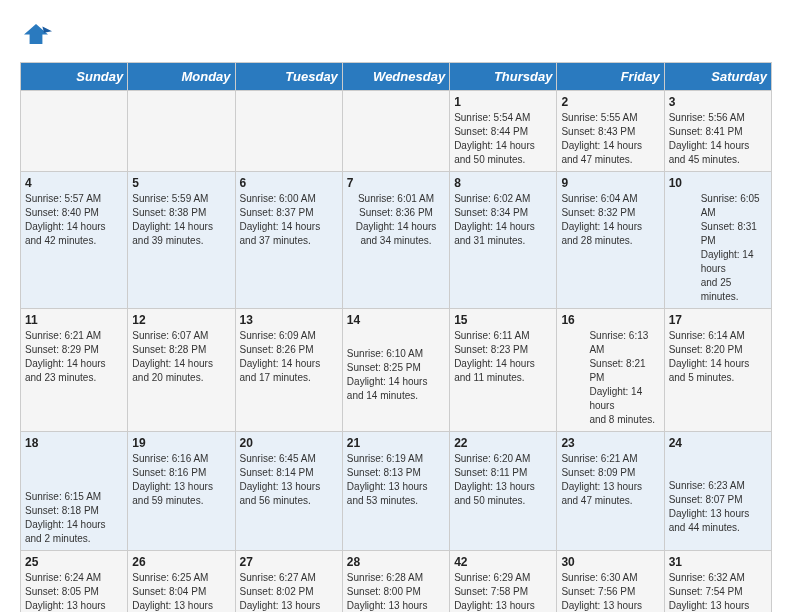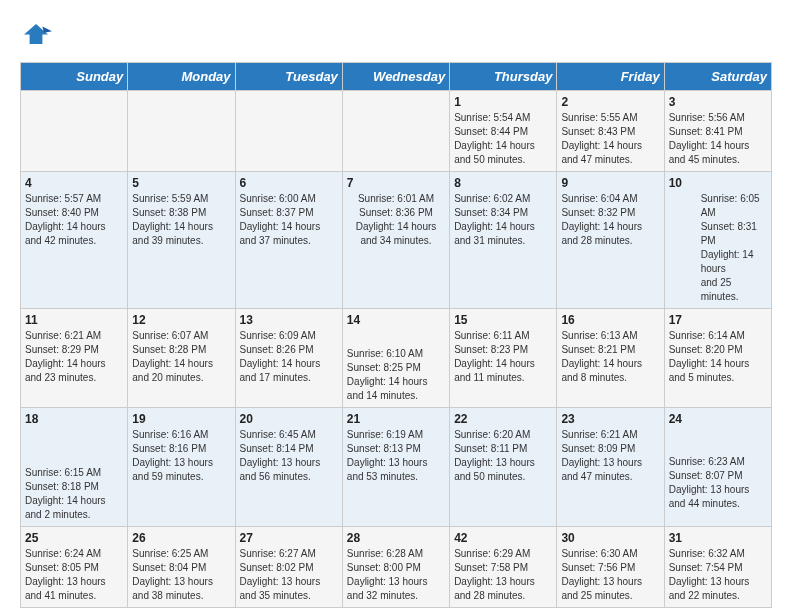--- a/index.html
+++ b/index.html
@@ -236,21 +236,21 @@
           </td>
           <td>
             <div class="day-num">15</div>
             <div class="day-info" style="white-space: pre-line;">Sunrise: 6:11 AM
 Sunset: 8:23 PM
 Daylight: 14 hours
 and 11 minutes.</div>
           </td>
           <td>
             <div class="day-num">16</div>
-            <div class="day-info" style="white-space: pre-line;">Sunrise: 6:13 AM
+            <div class="day-info" style="white-space: pre-line; margin-left: 28px;">Sunrise: 6:13 AM
 Sunset: 8:21 PM
 Daylight: 14 hours
 and 8 minutes.</div>
           </td>
           <td>
             <div class="day-num">17</div>
             <div class="day-info" style="white-space: pre-line;">Sunrise: 6:14 AM
 Sunset: 8:20 PM
 Daylight: 14 hours
 and 5 minutes.</div>

